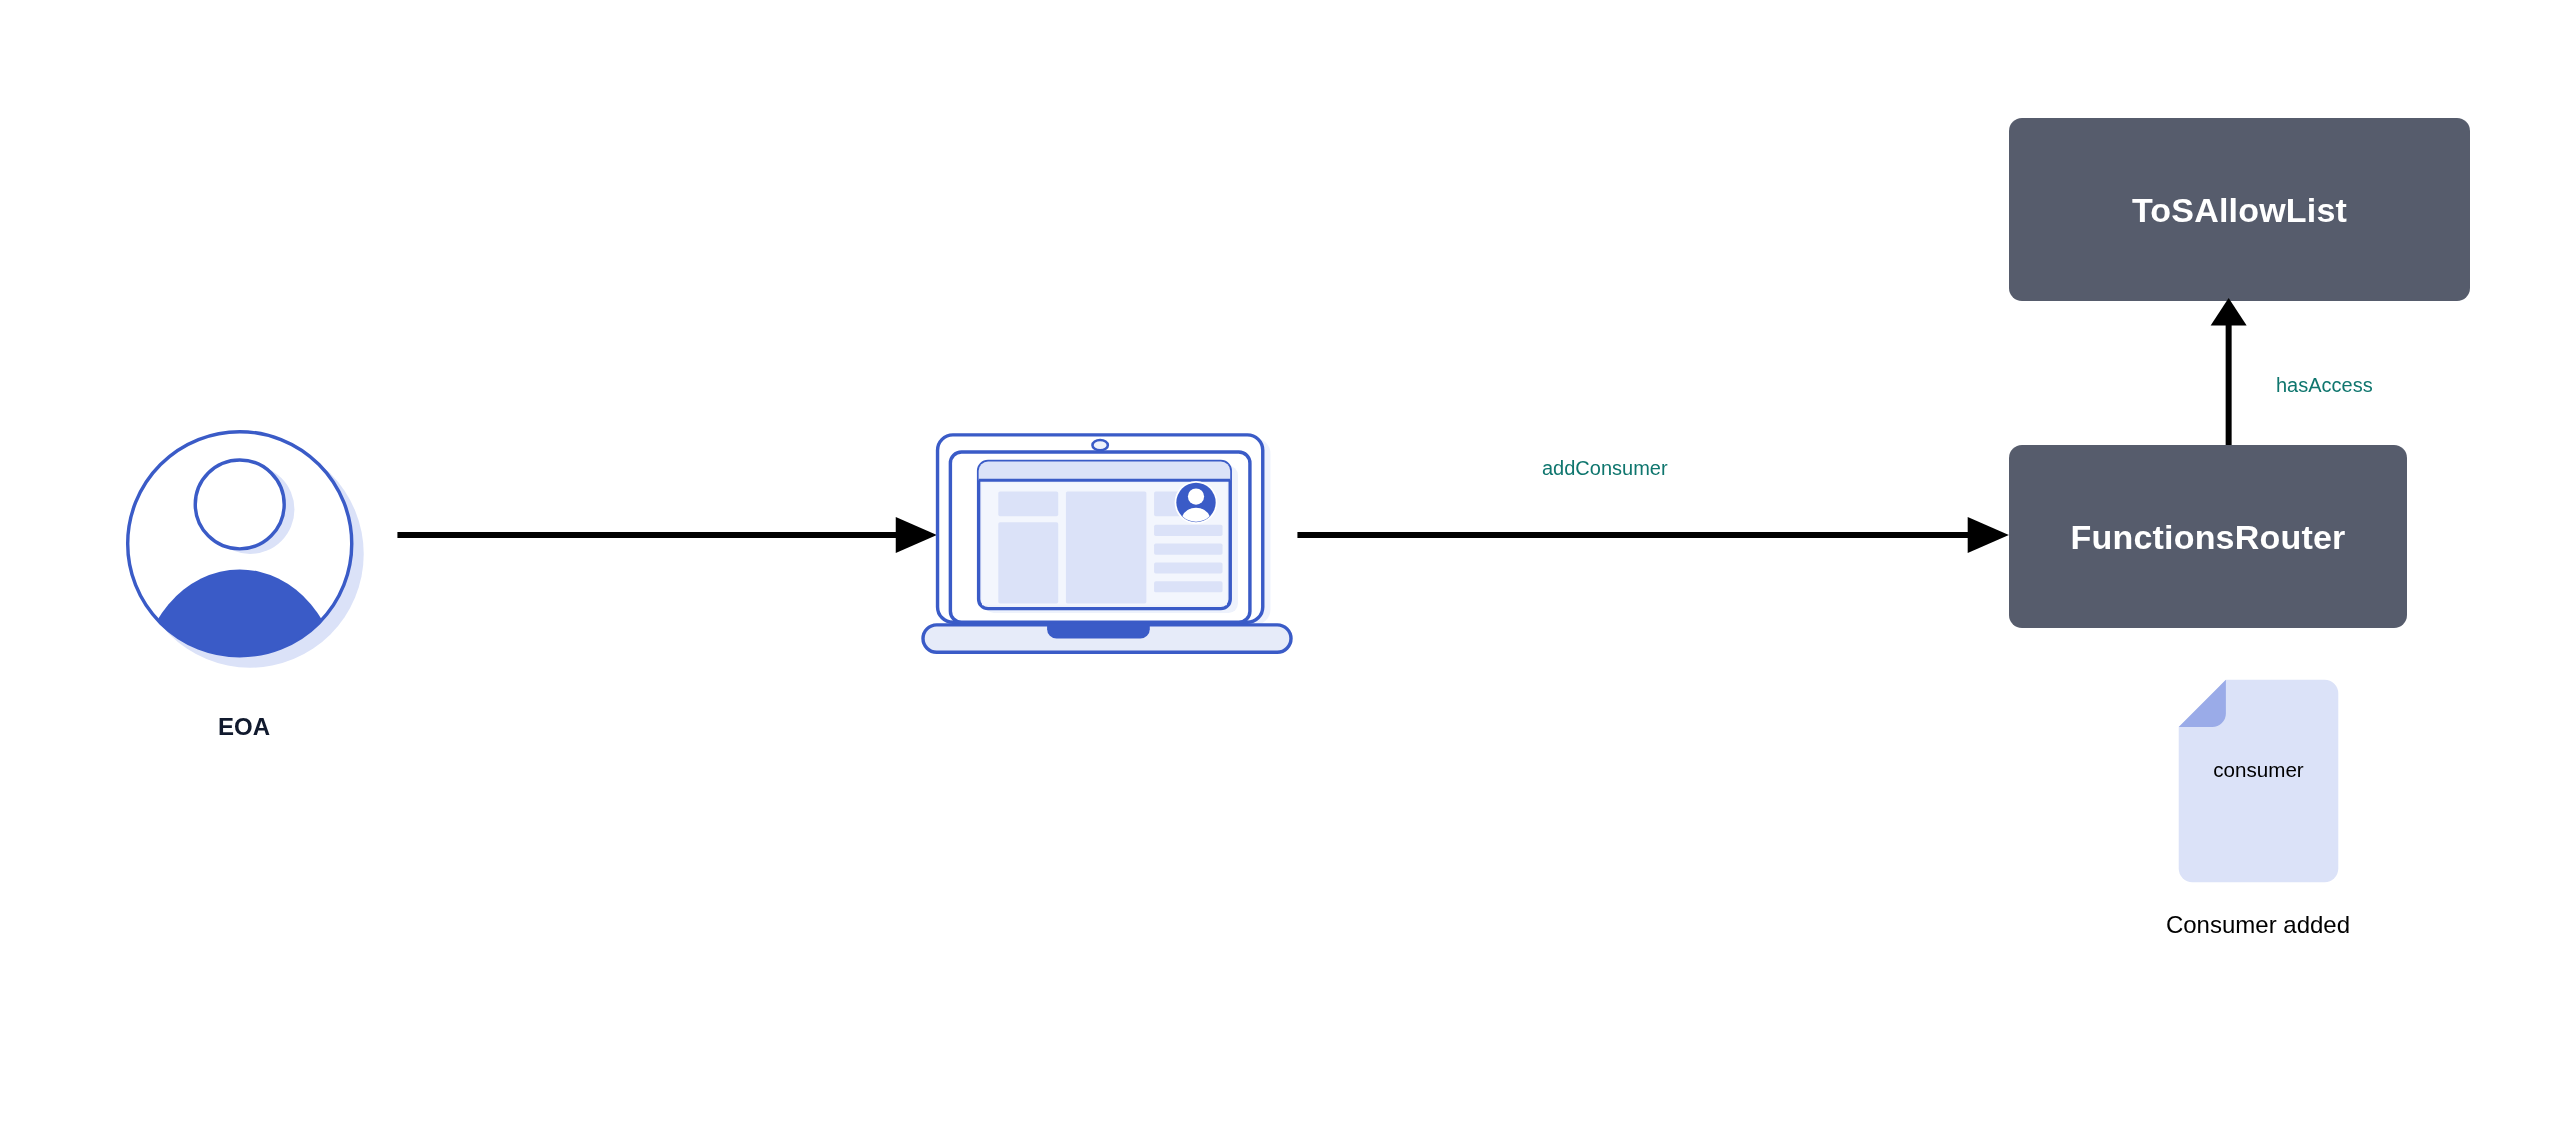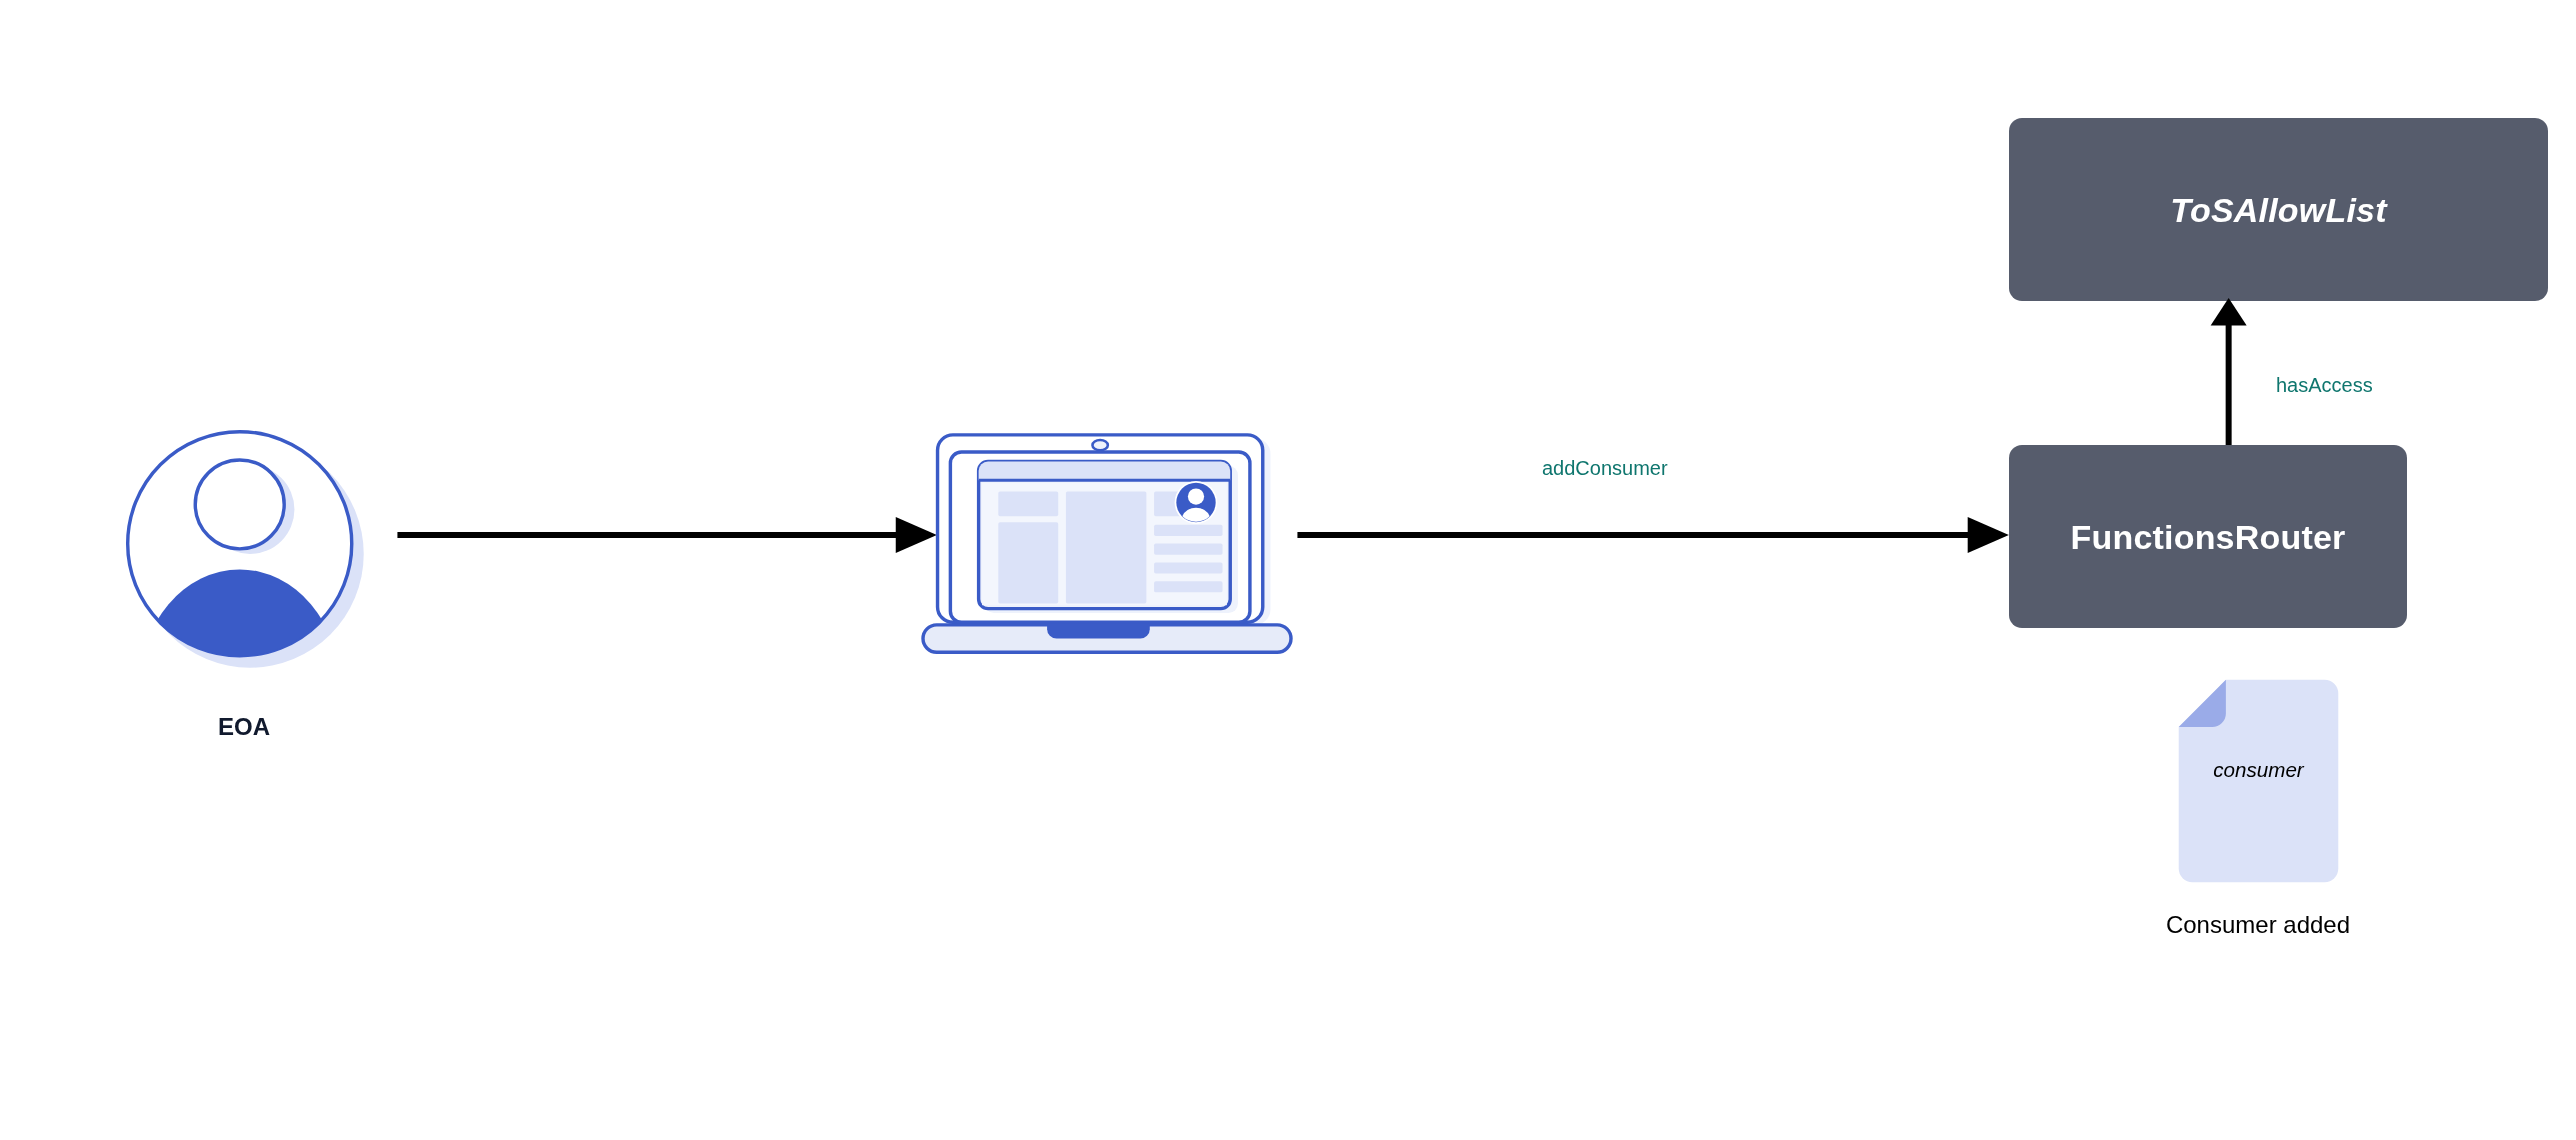--- a/index.html
+++ b/index.html
@@ -15,21 +15,20 @@
     position: relative;
   }
   #canvas {
     position: relative;
     width: 2576px;
     height: 1140px;
     background: #ffffff;
   }
   .node {
     position: absolute;
-    font-style: italic;
   }
 
   
   .box {
     position: absolute;
     background: #565c6c;
     border-radius: 13px;
     display: flex;
     align-items: center;
     justify-content: center;
@@ -39,23 +38,22 @@
     color: #ffffff;
     font-weight: bold;
     font-size: 34px;
     letter-spacing: 0.2px;
     line-height: 1;
     white-space: nowrap;
   }
   #tos-allowlist-box {
     left: 2009px;
     top: 118px;
-    width: 539px;
+    width: 461px;
     height: 183px;
-    font-style: italic;
   }
   #functions-router-box {
     left: 2009px;
     top: 445px;
     width: 398px;
     height: 183px;
   }
 
   
   .node-caption {

